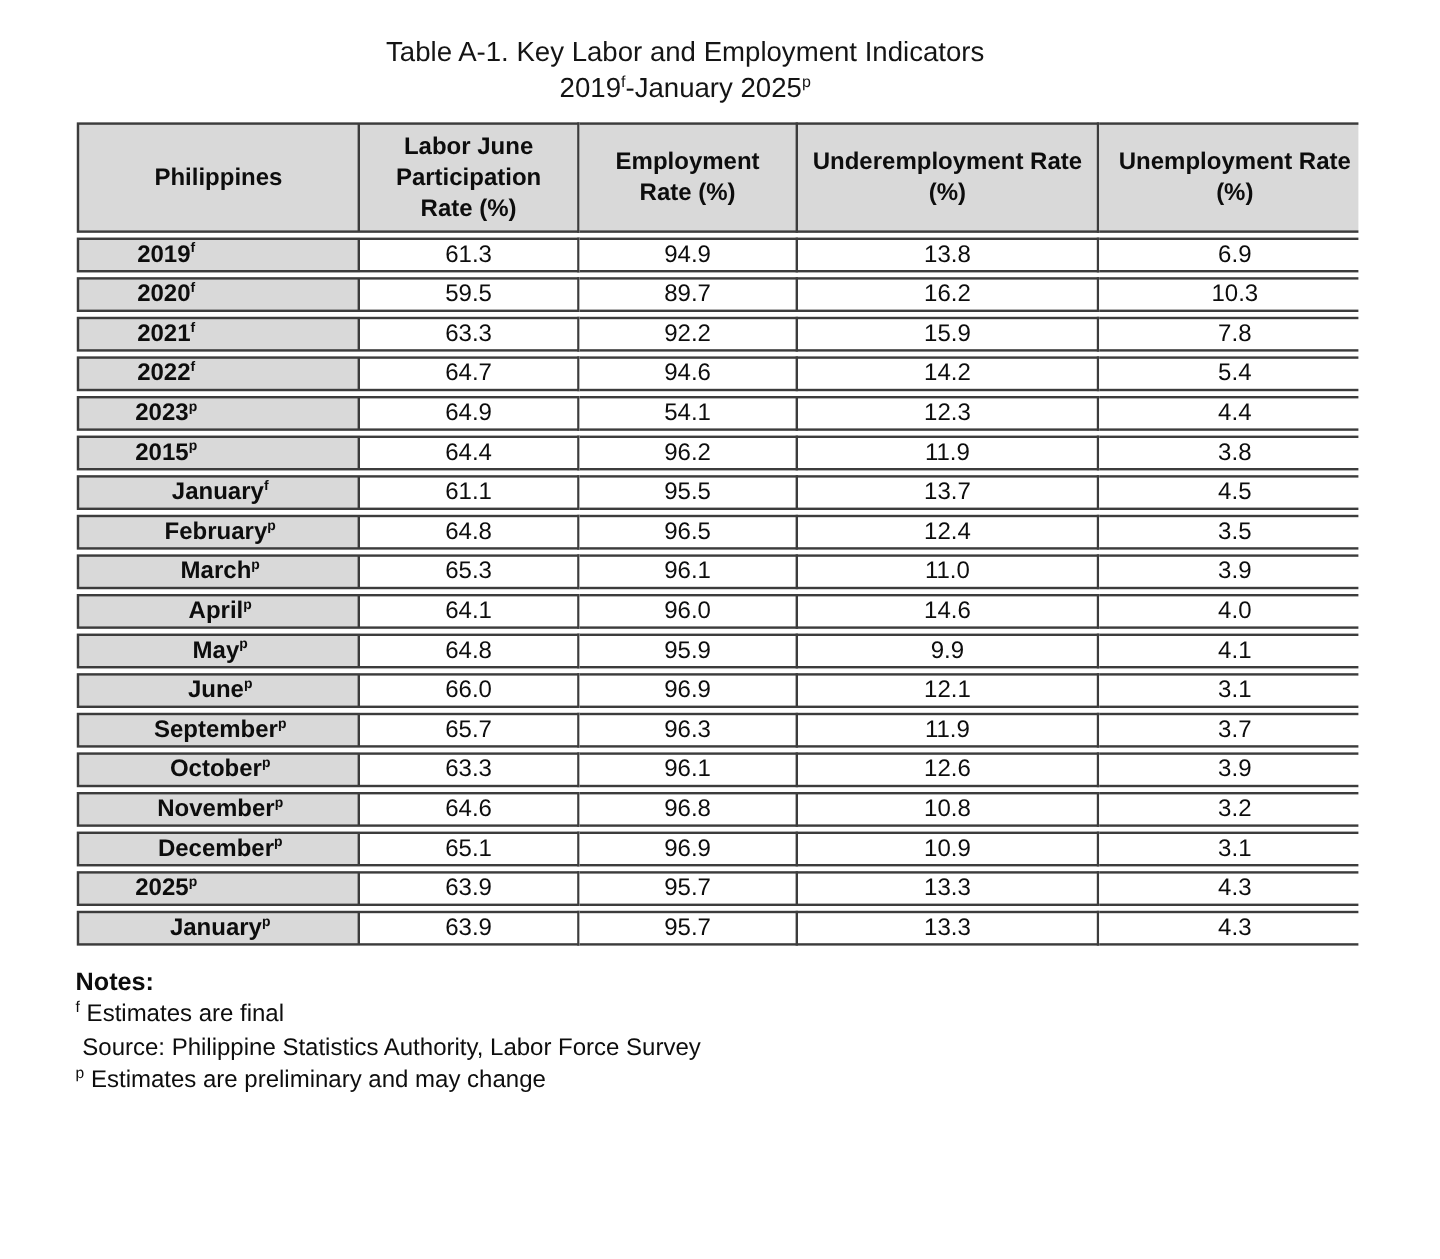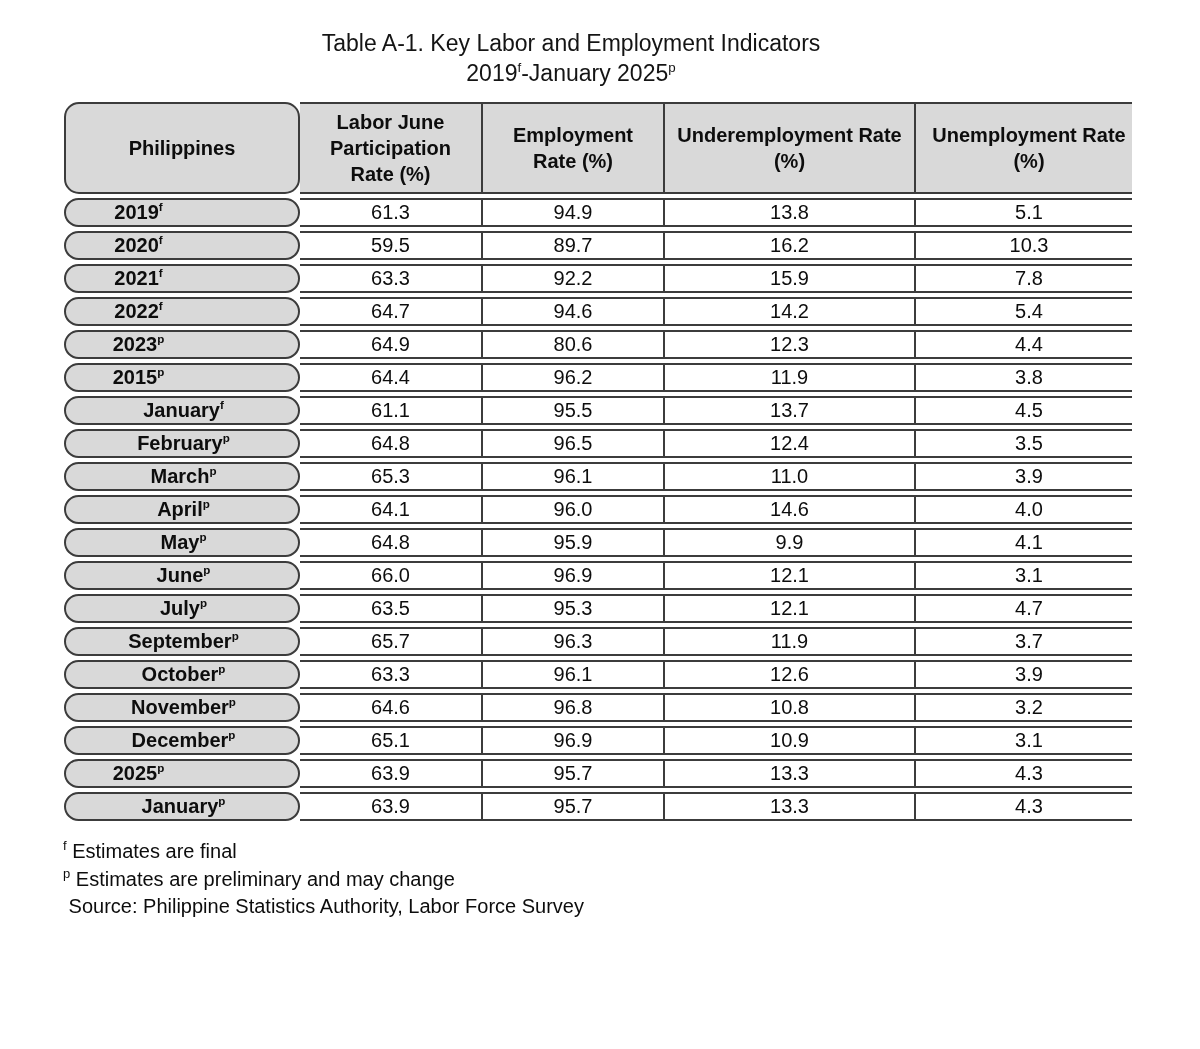--- a/index.html
+++ b/index.html
@@ -27,21 +27,21 @@
     table-layout:fixed;width:1080px;
   }
   col.c1{width:236px;} col.c2{width:183px;} col.c3{width:182px;}
   col.c4{width:251px;} col.c5{width:228px;}
   th,td{
     border-top:2px solid var(--border);
     border-bottom:2px solid var(--border);
     border-right:2px solid var(--border);
     vertical-align:middle;
   }
-  th:first-child,td:first-child{border-left:2px solid var(--border);border-radius:15px;}
+  th:first-child,td:first-child{border-left:2px solid var(--border);}
   th{
     background:var(--cell-fill);
     font-weight:700;font-size:20px;line-height:26px;
     height:92px;text-align:center;padding:0 8px;
   }
   td{height:26px;font-size:20px;}
   td.val{background:#ffffff;text-align:center;}
   td.label{
     background:var(--cell-fill);
     font-weight:700;text-align:center;
@@ -80,21 +80,21 @@
             <th>Underemployment Rate (%)</th>
             <th>Unemployment Rate (%)</th>
           </tr>
       </thead>
       <tbody>
           <tr>
             <td class="label year"><span>2019</span><sup>f</sup></td>
             <td class="val">61.3</td>
             <td class="val">94.9</td>
             <td class="val">13.8</td>
-            <td class="val">5.1</td>
+            <td class="val">6.9</td>
           </tr>
           <tr>
             <td class="label year"><span>2020</span><sup>f</sup></td>
             <td class="val">59.5</td>
             <td class="val">89.7</td>
             <td class="val">16.2</td>
             <td class="val">10.3</td>
           </tr>
           <tr>
             <td class="label year"><span>2021</span><sup>f</sup></td>
@@ -106,21 +106,21 @@
           <tr>
             <td class="label year"><span>2022</span><sup>f</sup></td>
             <td class="val">64.7</td>
             <td class="val">94.6</td>
             <td class="val">14.2</td>
             <td class="val">5.4</td>
           </tr>
           <tr>
             <td class="label year"><span>2023</span><sup>p</sup></td>
             <td class="val">64.9</td>
-            <td class="val">80.6</td>
+            <td class="val">54.1</td>
             <td class="val">12.3</td>
             <td class="val">4.4</td>
           </tr>
           <tr>
             <td class="label year"><span>2015</span><sup>p</sup></td>
             <td class="val">64.4</td>
             <td class="val">96.2</td>
             <td class="val">11.9</td>
             <td class="val">3.8</td>
           </tr>
@@ -160,27 +160,20 @@
             <td class="val">4.1</td>
           </tr>
           <tr>
             <td class="label month"><span>June</span><sup>p</sup></td>
             <td class="val">66.0</td>
             <td class="val">96.9</td>
             <td class="val">12.1</td>
             <td class="val">3.1</td>
           </tr>
           <tr>
-            <td class="label month"><span>July</span><sup>p</sup></td>
-            <td class="val">63.5</td>
-            <td class="val">95.3</td>
-            <td class="val">12.1</td>
-            <td class="val">4.7</td>
-          </tr>
-          <tr>
             <td class="label month"><span>September</span><sup>p</sup></td>
             <td class="val">65.7</td>
             <td class="val">96.3</td>
             <td class="val">11.9</td>
             <td class="val">3.7</td>
           </tr>
           <tr>
             <td class="label month"><span>October</span><sup>p</sup></td>
             <td class="val">63.3</td>
             <td class="val">96.1</td>
@@ -213,18 +206,19 @@
             <td class="val">63.9</td>
             <td class="val">95.7</td>
             <td class="val">13.3</td>
             <td class="val">4.3</td>
           </tr>
         </tbody>
     </table>
   </div>
 
   <div class="notes">
+    <div class="notes-heading">Notes:</div>
     <div class="note-line"><sup>f</sup><span> Estimates are final</span></div>
+    <div class="note-line"><span> Source: Philippine Statistics Authority, Labor Force Survey</span></div>
     <div class="note-line"><sup>p</sup><span> Estimates are preliminary and may change</span></div>
-    <div class="note-line"><span> Source: Philippine Statistics Authority, Labor Force Survey</span></div>
   </div>
 
 </div>
 
 </body></html>

